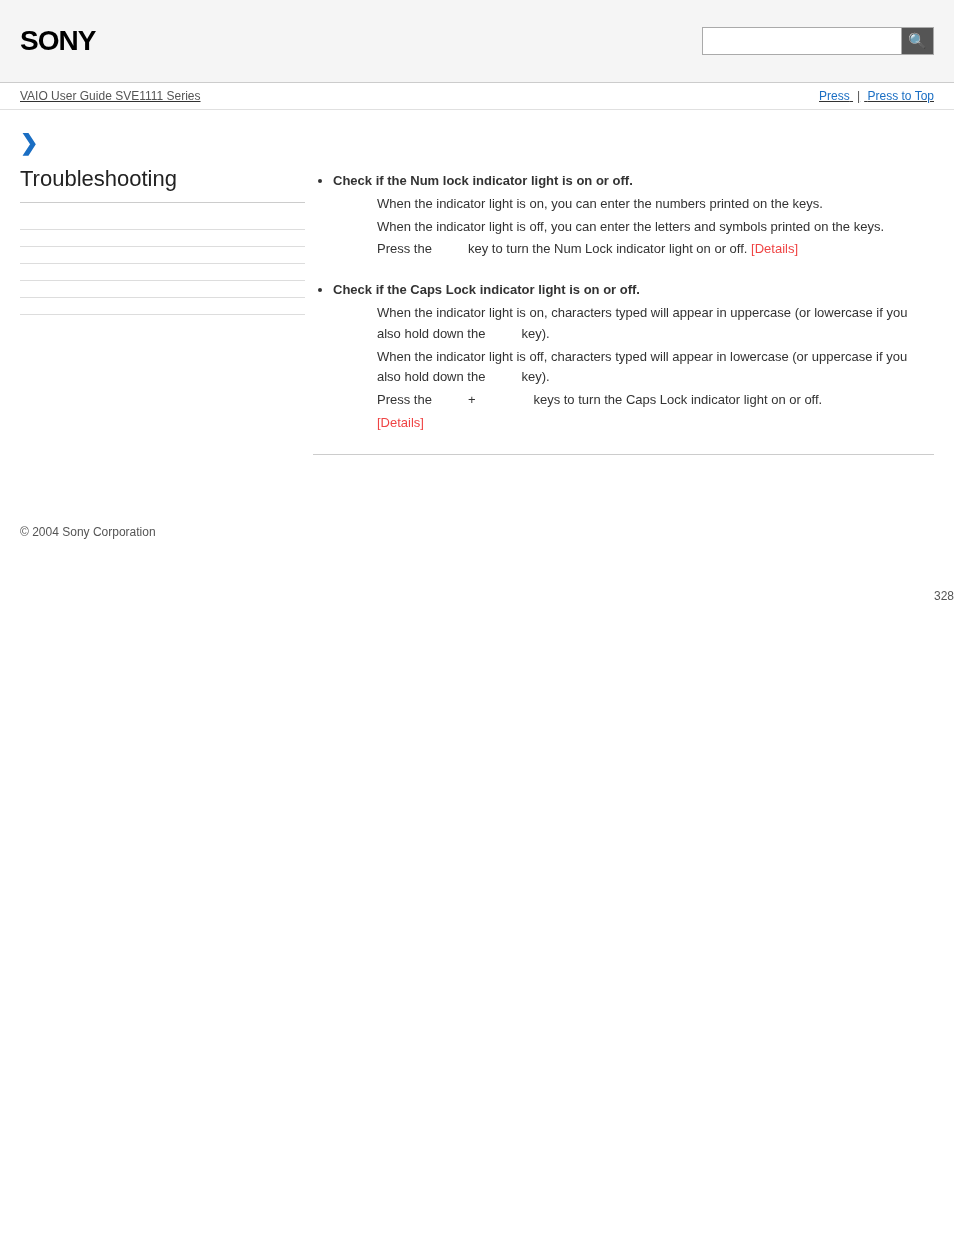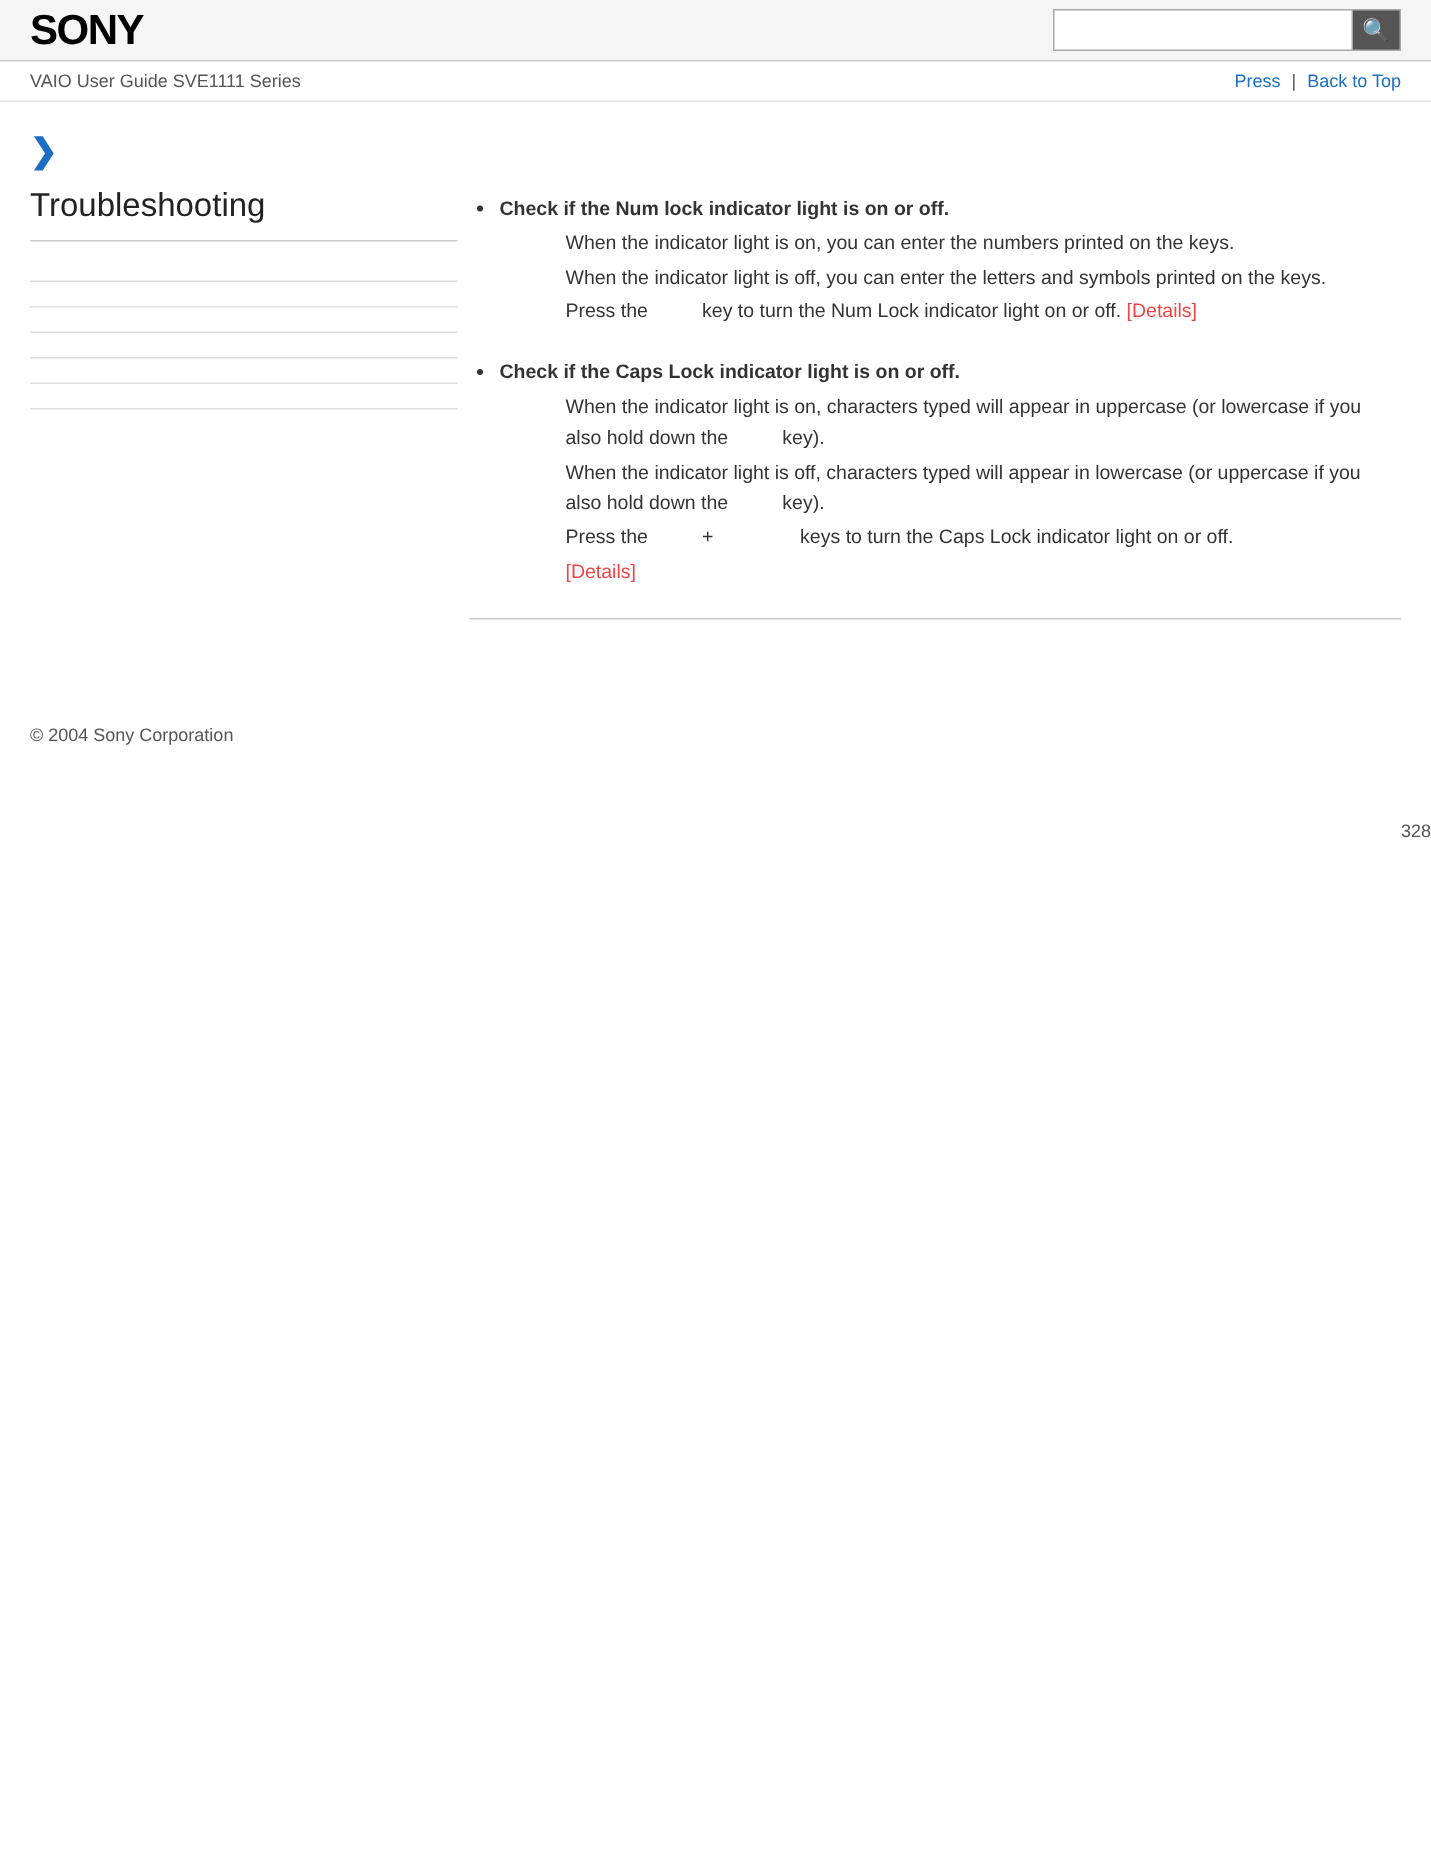--- a/index.html
+++ b/index.html
@@ -15,21 +15,21 @@
       background: #fff;
       width: 954px;
       min-height: 1235px;
     }
 
     
     .header {
       display: flex;
       align-items: center;
       justify-content: space-between;
-      padding: 4px 20px;
+      padding: 25px 20px;
       border-bottom: 1px solid #ccc;
       background: #f5f5f5;
     }
 
     .sony-logo {
       font-size: 28px;
       font-weight: 900;
       letter-spacing: -1px;
       color: #000;
       font-family: 'Arial Black', Arial, sans-serif;
@@ -65,20 +65,21 @@
     }
 
     
     .nav-bar {
       display: flex;
       justify-content: space-between;
       align-items: flex-start;
       padding: 6px 20px;
       border-bottom: 1px solid #e0e0e0;
       font-size: 12px;
+      text-decoration: underline;
     }
 
     .nav-bar-left {
       color: #555;
     }
 
     .nav-bar-right {
       color: #1a6ec3;
     }
 
@@ -195,21 +196,21 @@
       <span>🔍</span>
     </button>
   </div>
 </div>
 
 <div class="nav-bar">
   <span class="nav-bar-left">VAIO User Guide SVE1111 Series</span>
   <span class="nav-bar-right">
     <a class="nav-link" href="#">Press</a>
     <span class="nav-separator">|</span>
-    <a class="nav-link" href="#">Back to Top</a>
+    <a class="nav-link" href="#">Press to Top</a>
   </span>
 </div>
 
 <div class="chevron-area">
   <span class="chevron-icon">❯</span>
 </div>
 
 <div class="main-content">
 
   <div class="sidebar">

